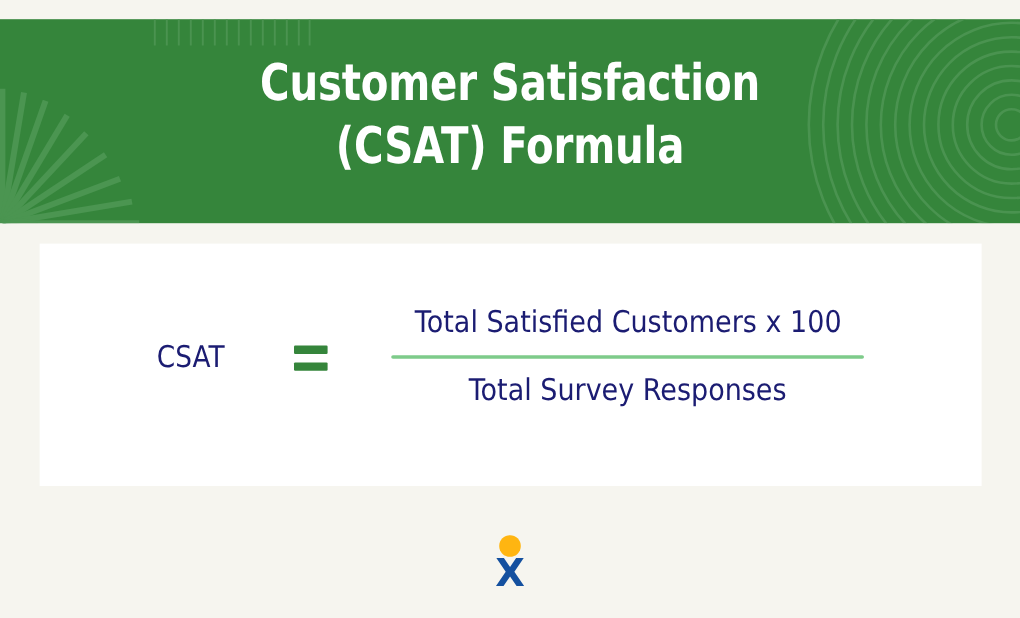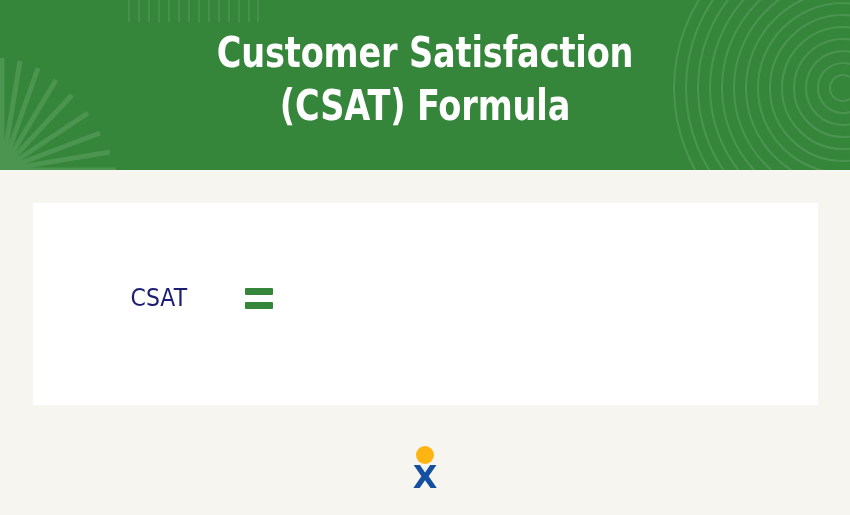--- a/index.html
+++ b/index.html
@@ -18,21 +18,21 @@
     position: relative;
     width: 850px;
     height: 515px;
     background: #f6f5ef;
   }
 
   
   #header-banner {
     position: absolute;
     left: 0;
-    top: 0;
+    top: 16px;
     width: 850px;
     height: 170px;
     background: #35853b;
     overflow: hidden;
   }
 
   #header-deco-svg {
     position: absolute;
     left: 0;
     top: 0;
@@ -232,19 +232,24 @@
     <div id="formula-row"></div>
   </div>
 
   <div id="csat-label">CSAT</div>
 
   <div id="equals-sign">
     <span class="eq-bar top"></span>
     <span class="eq-bar bottom"></span>
   </div>
 
+  <div id="fraction">
+    <div id="fraction-numerator">Total Satisfied Customers x 100</div>
+    <div id="fraction-bar"></div>
+    <div id="fraction-denominator">Total Survey Responses</div>
+  </div>
 
   <div id="footer-logo">
     <div id="logo-dot"></div>
     <div id="logo-x">X</div>
   </div>
 
 </div>
 
 </body></html>

